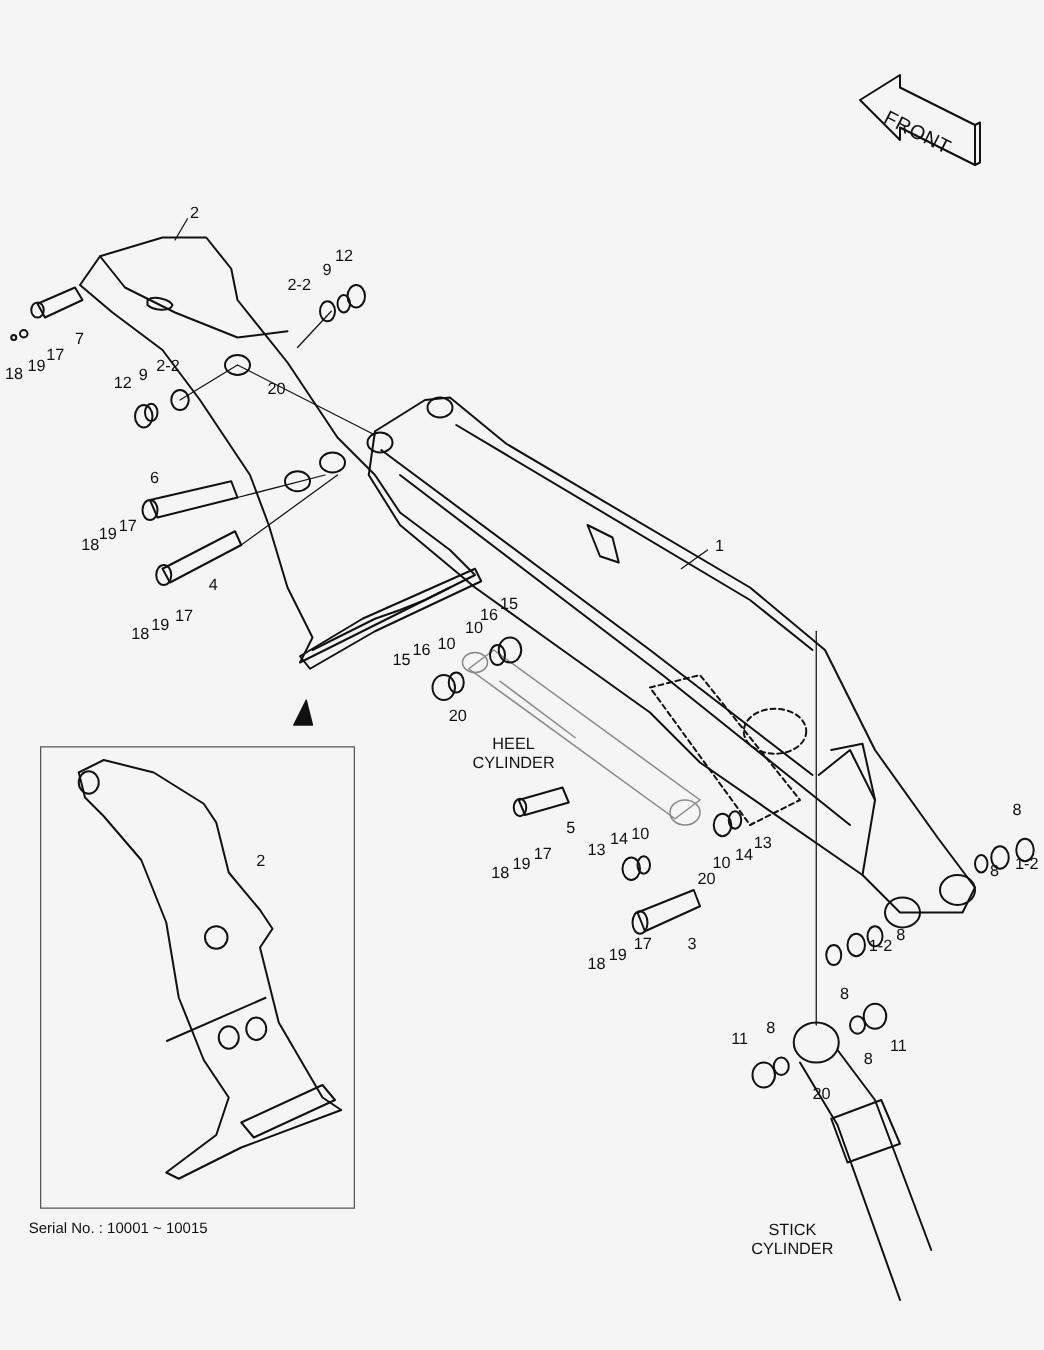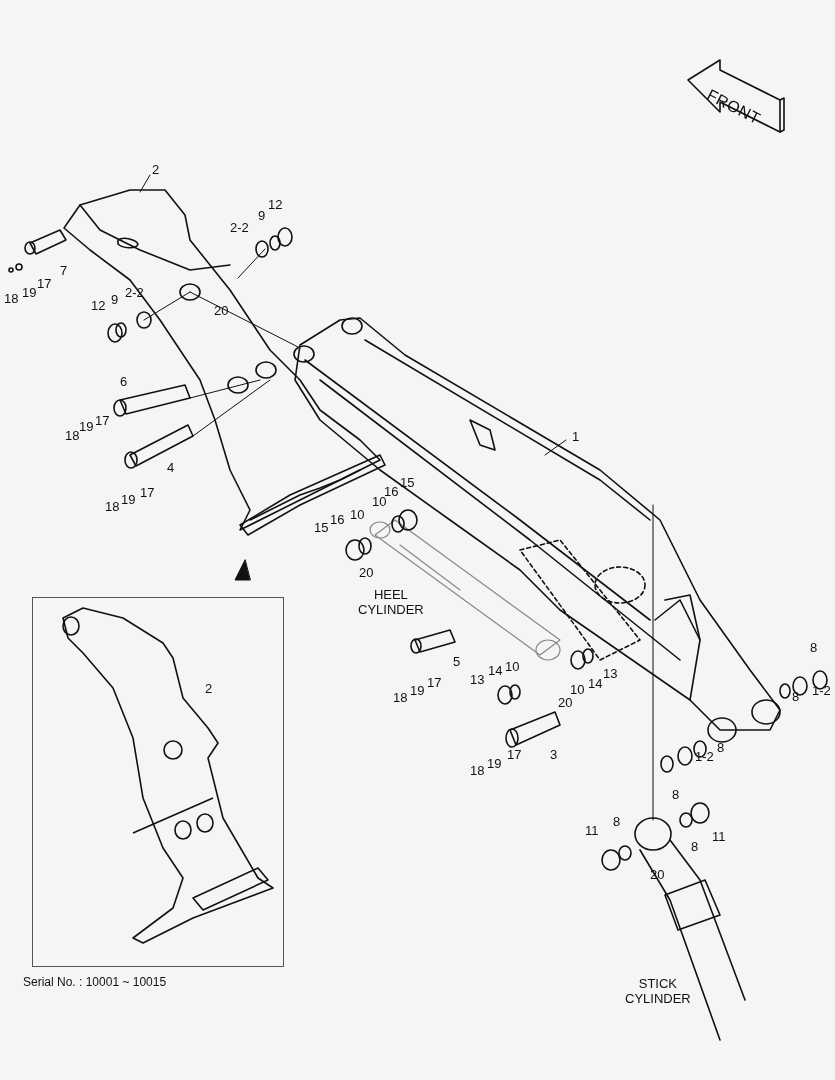--- a/index.html
+++ b/index.html
@@ -1,19 +1,19 @@
 <!DOCTYPE html>
 <html><head>
 <meta charset="utf-8">
 <style>
   html,body{margin:0;padding:0;background:#f5f5f5;}
   #canvas{position:relative;width:835px;height:1080px;background:#f5f5f5;overflow:hidden;font-family:"Liberation Sans",sans-serif;color:#111;}
   svg.draw{position:absolute;left:0;top:0;}
   .lbl{position:absolute;font-size:13px;line-height:13px;color:#111;white-space:nowrap;}
-  .cap{position:absolute;font-size:13px;line-height:15px;text-align:center;color:#111;white-space:nowrap;}
+  .cap{position:absolute;font-size:13px;line-height:15px;text-align:center;color:#111;white-space:nowrap;margin-left:20px;}
   .serial{position:absolute;left:23px;top:975px;font-size:12px;color:#111;}
   .inset{position:absolute;left:32px;top:597px;width:252px;height:370px;border:1.5px solid #555;box-sizing:border-box;}
   .front-text{position:absolute;left:712px;top:86px;font-size:16px;transform:rotate(27deg);transform-origin:left top;letter-spacing:0.5px;}
 </style>
 </head>
 <body>
 
 <div id="canvas">
 
   <svg class="draw" width="835" height="1080" viewBox="0 0 835 1080">
@@ -200,19 +200,19 @@
       <div class="lbl" style="left: 712px; top: 830px;">11</div>
       <div class="lbl" style="left: 691px; top: 840px;">8</div>
       <div class="lbl" style="left: 650px; top: 868px;">20</div>
       <div class="lbl" style="left: 205px; top: 682px;">2</div>
     </div>
 
   <div class="cap" style="left:358px;top:587px;">
     <div>HEEL</div>
     <div>CYLINDER</div>
   </div>
-  <div class="cap" style="left:625px;top:976px;">
+  <div class="cap" style="left:581px;top:976px;">
     <div>STICK</div>
     <div>CYLINDER</div>
   </div>
 
   <div class="serial">Serial No. : 10001 ~ 10015</div>
 </div>
 
 </body></html>

